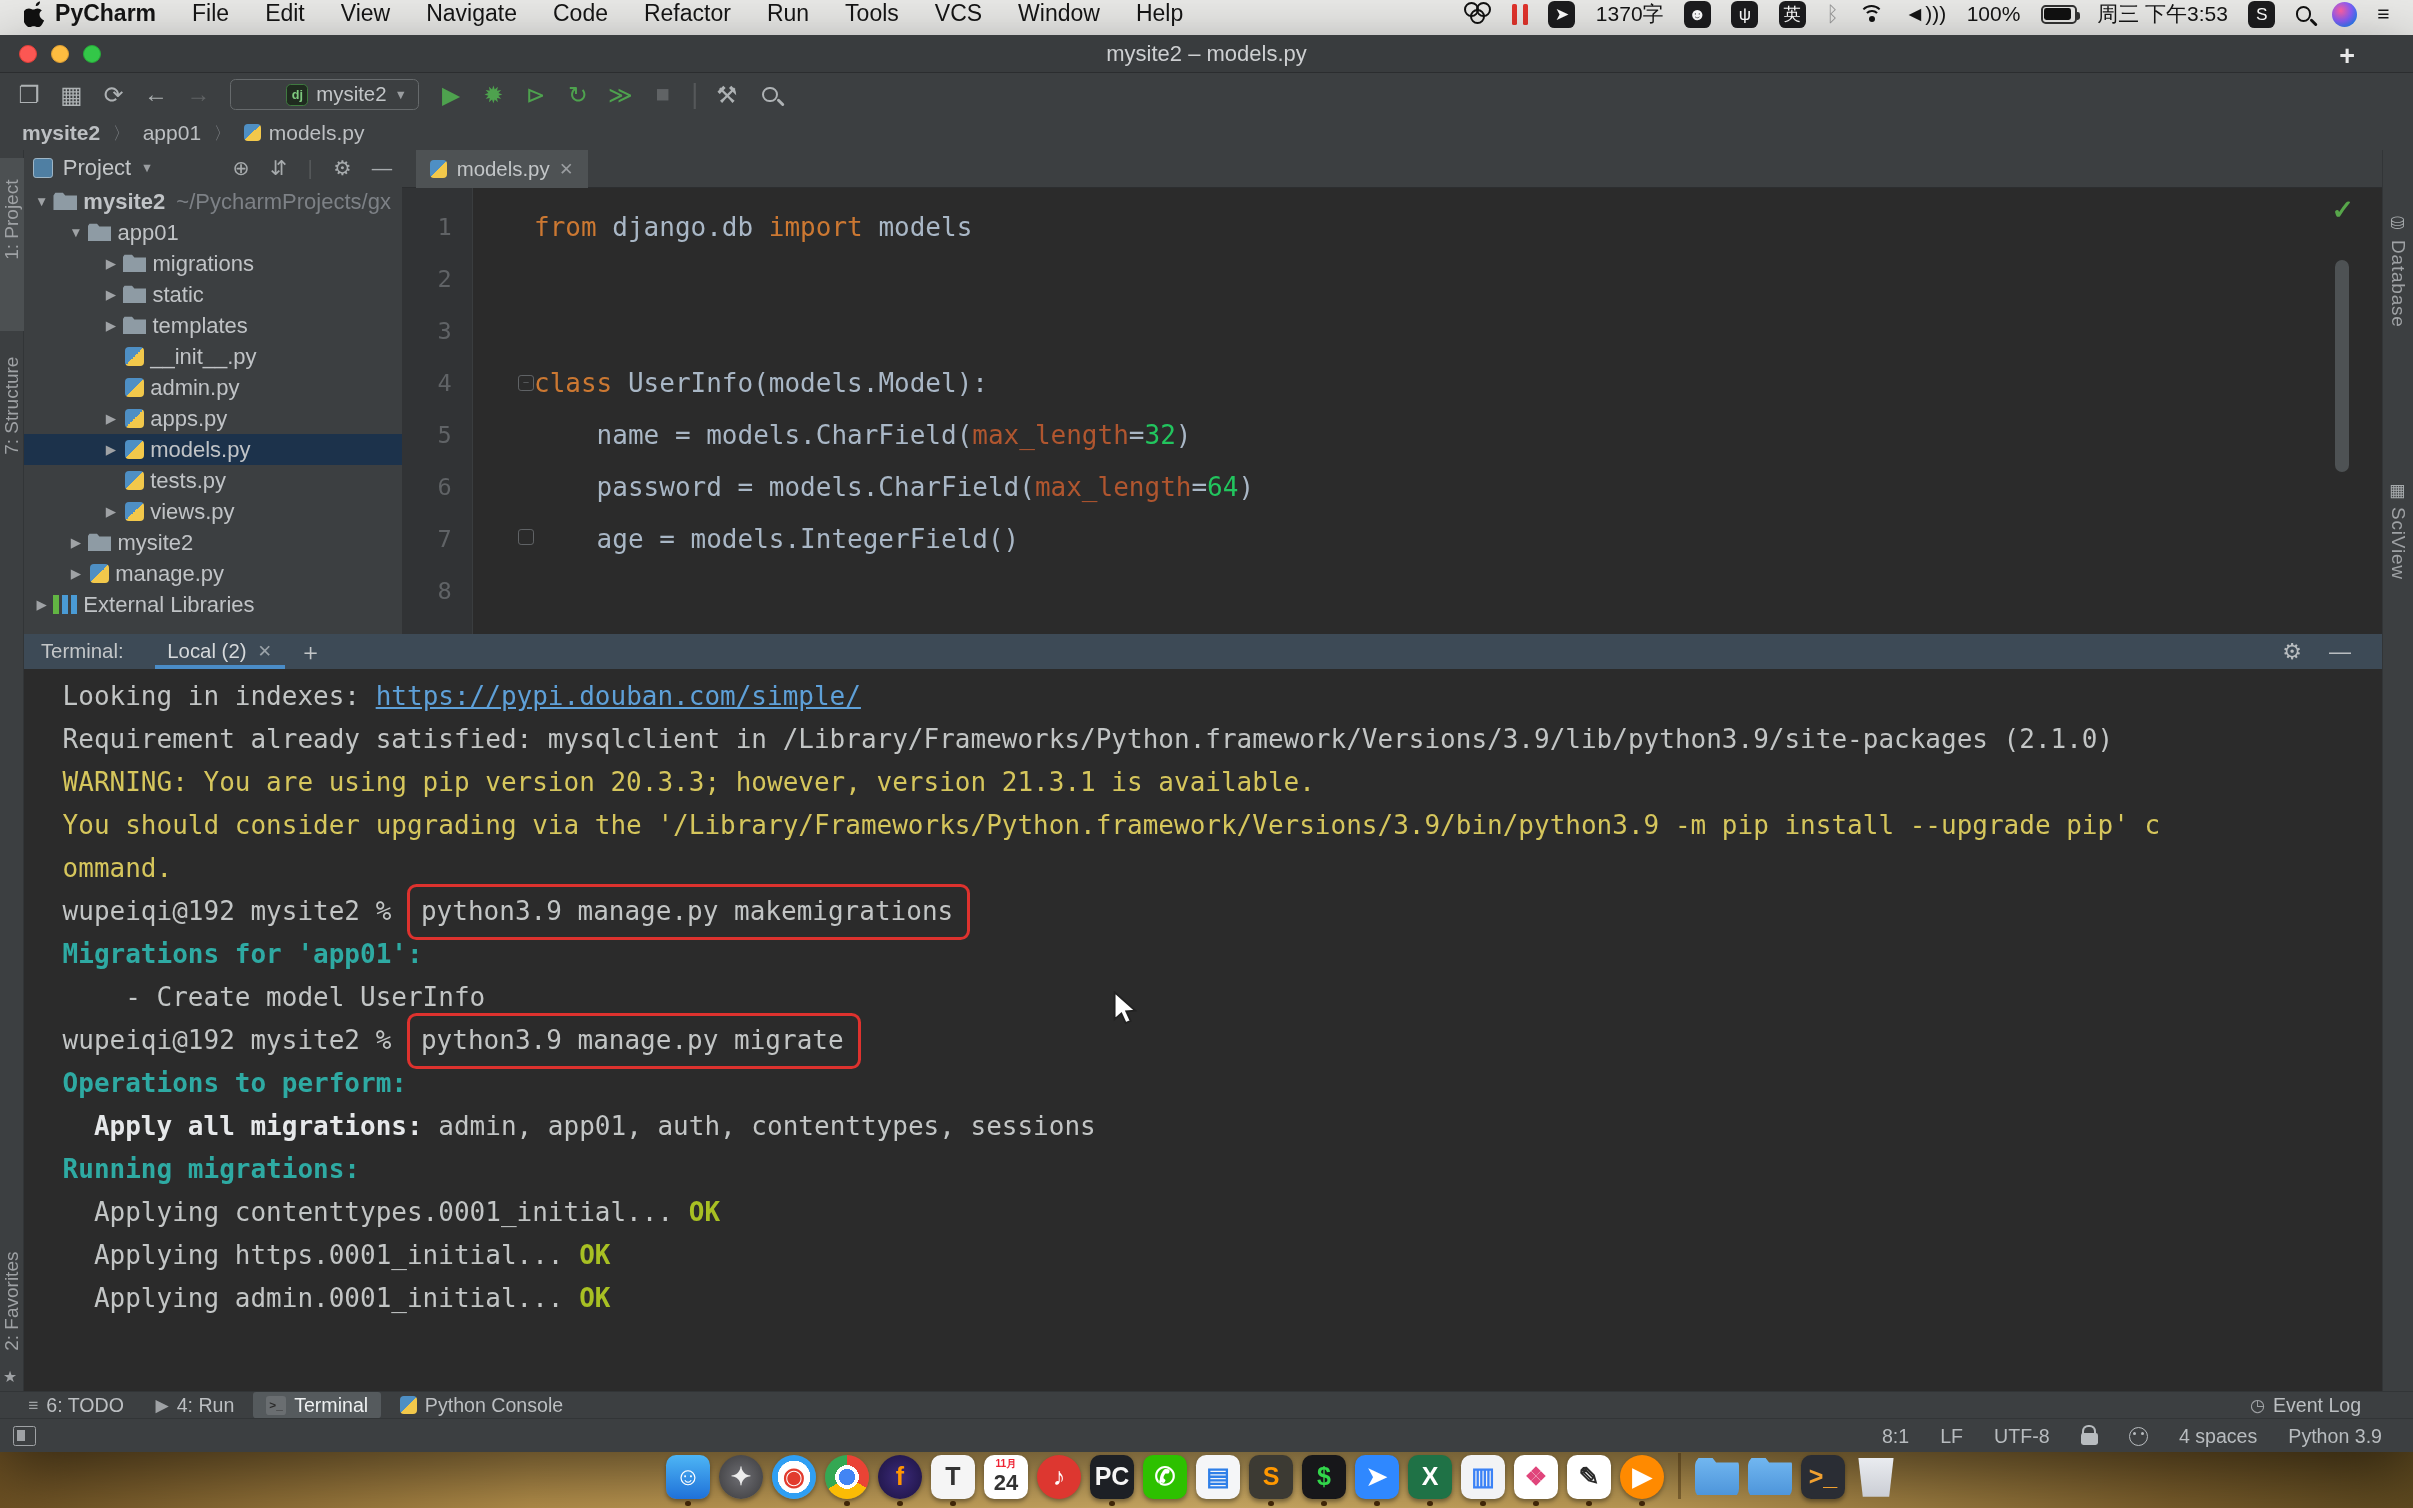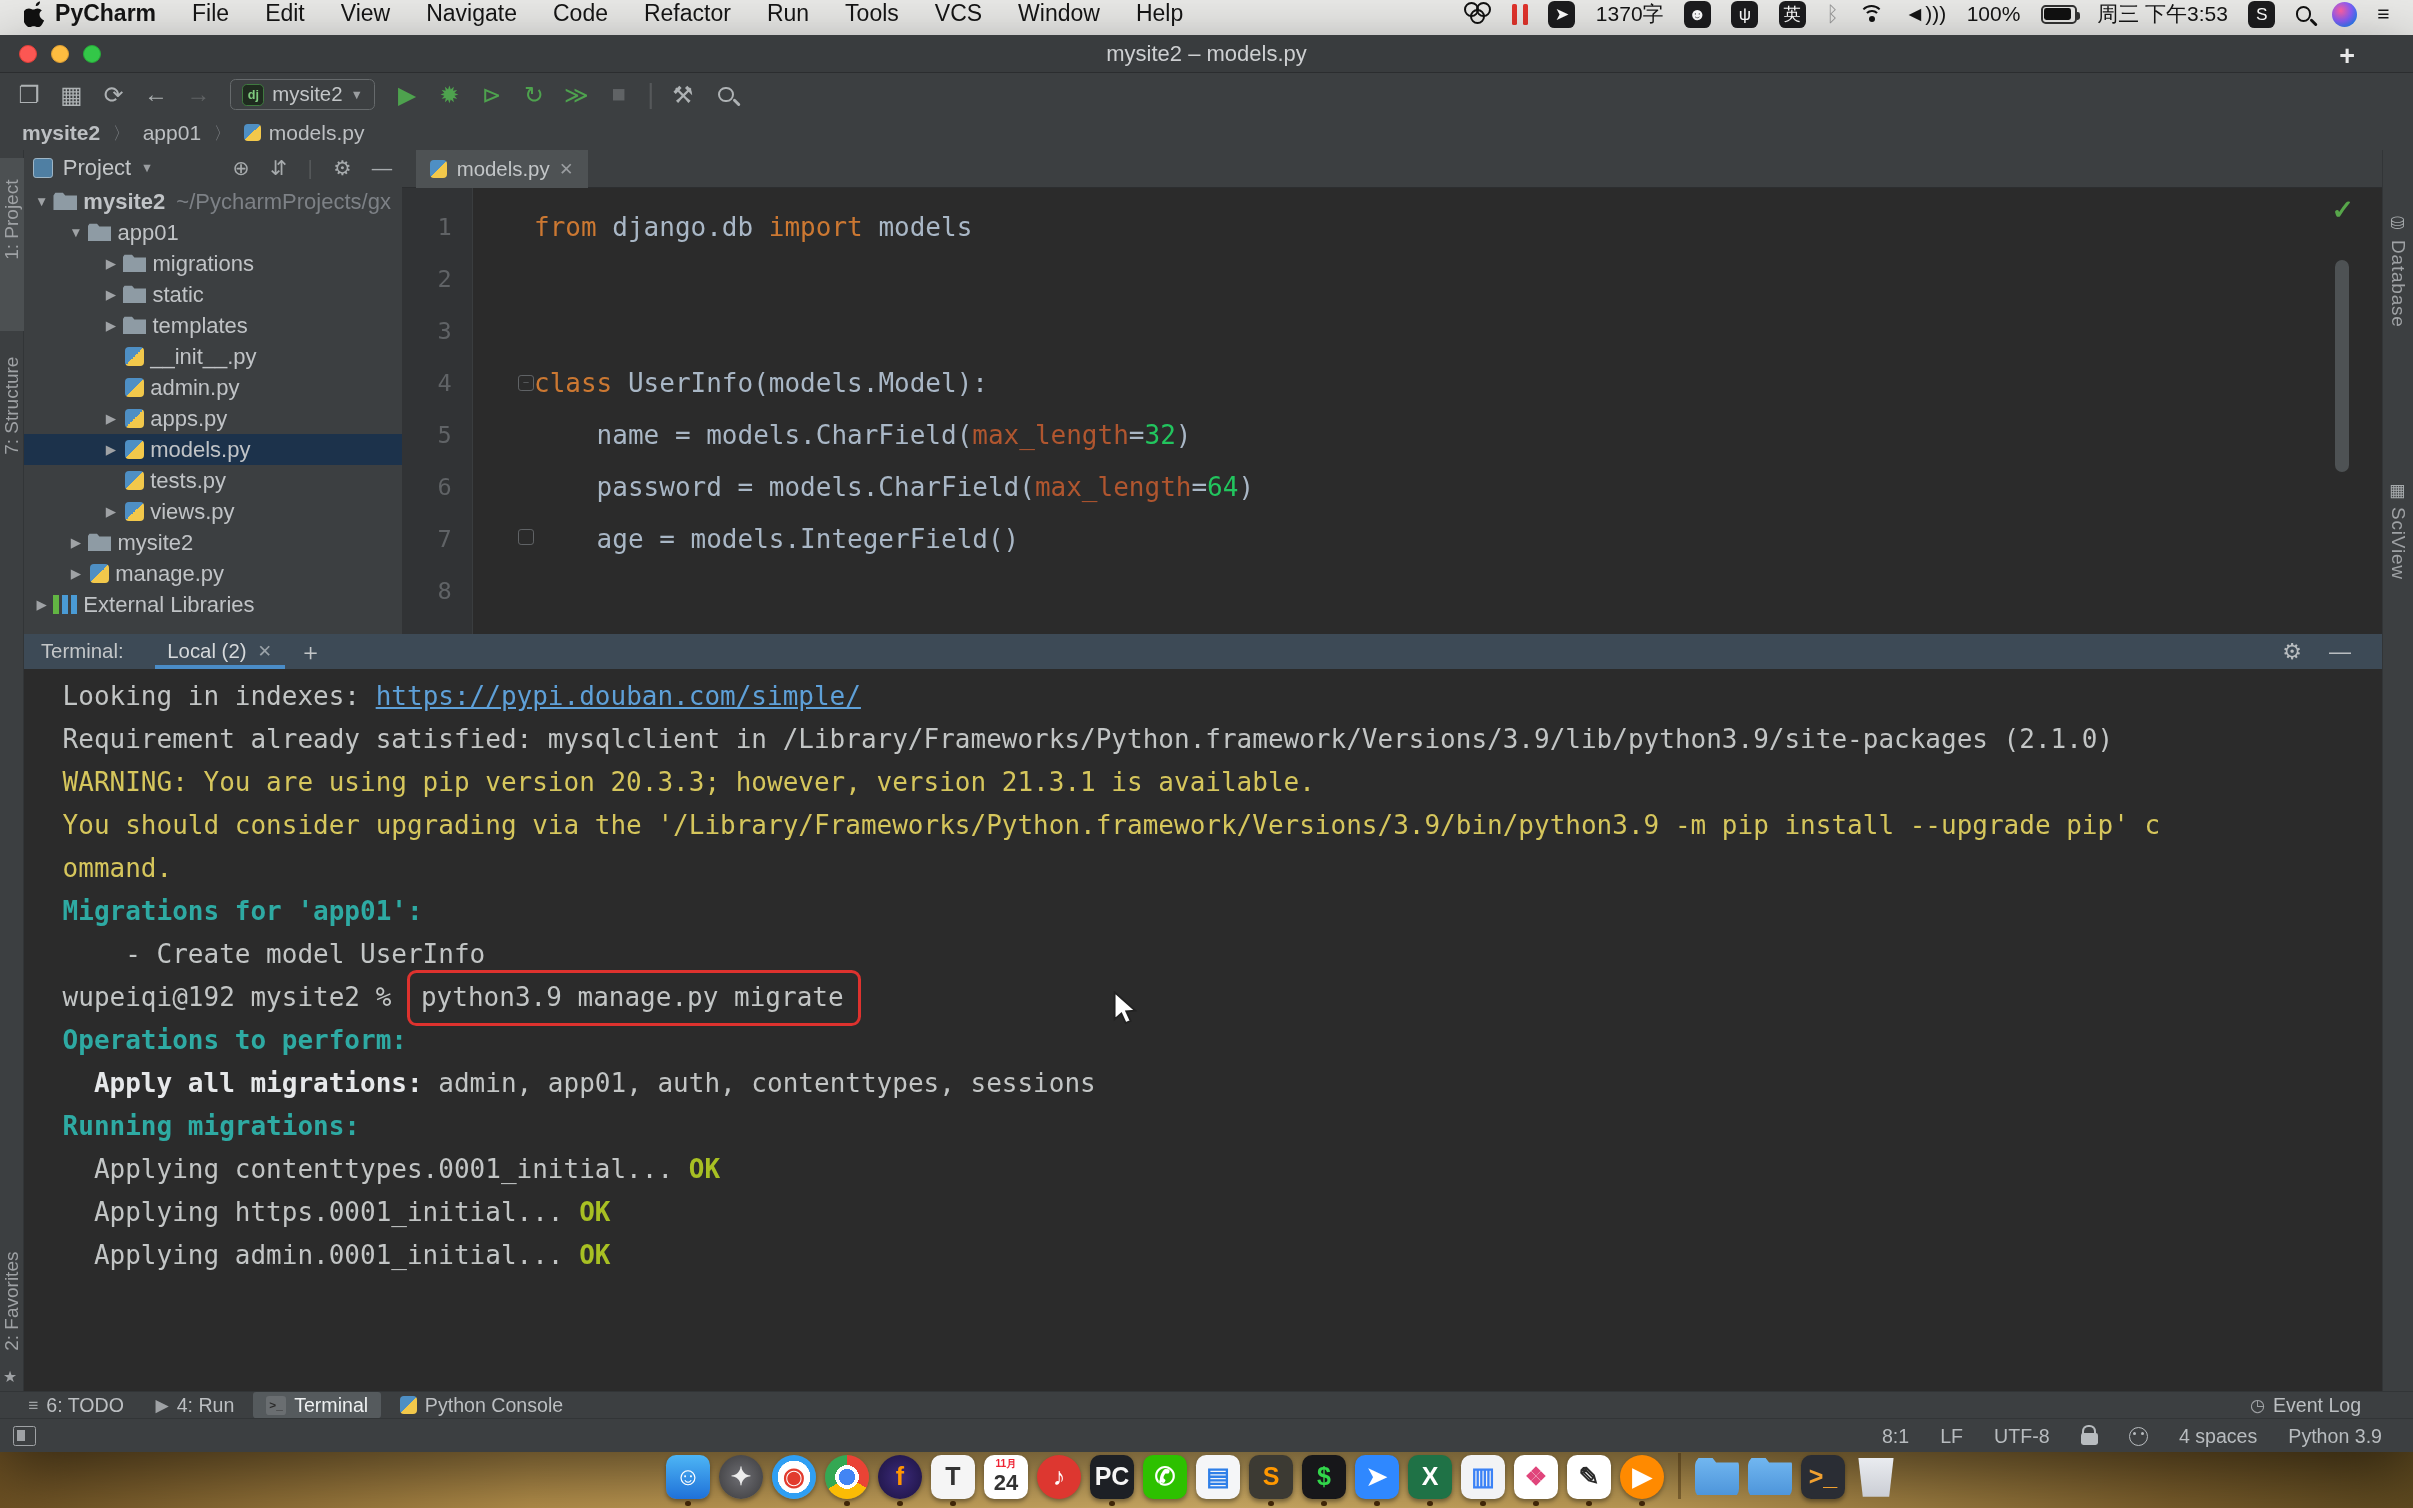--- a/index.html
+++ b/index.html
@@ -53,21 +53,21 @@
   #win-plus { position:absolute; right:58px; top:6.3px; color:#e8e8e8; font-size:27px; font-weight:bold; }
 
   #toolbar { position:absolute; left:0; top:39px; width:100%; height:41px; display:flex; align-items:center;
     padding-left:11px; gap:6.3px; }
   .tb-ic { min-width:36px; height:36px; display:flex; align-items:center; justify-content:center;
     color:#aeb2b4; font-size:23.6px; }
   .tb-ic.green{color:#4ea24e;} .tb-ic.dim{color:#606365;} .tb-ic.sep{color:#55585a; font-size:27px; min-width:15.7px;}
   #run-config { height:31px; border:0.8px solid #666a6c; border-radius:5.5px; display:flex; align-items:center;
     gap:7.9px; padding:0 11px; margin:0 7.9px; color:#c3c6c8; font-size:20.4px; }
   #run-config .dj { width:22px; height:22px; background:#1f2b1f; border:0.8px solid #3f7a3f; border-radius:4.7px;
-    color:#7ec97e; font-size:12.6px; font-weight:bold; display:flex; align-items:center; justify-content:center; }
+    color:#7ec97e; font-size:12.6px; font-weight:bold; display:flex; align-items:center; justify-content:center;margin-left:44px; }
   #run-config .chev { font-size:12.6px; color:#9a9da0; }
   .cssmag.light { border-color:#aeb2b4; } .cssmag.light::after{ background:#aeb2b4; }
 
   #breadcrumbs { position:absolute; left:0; top:80px; width:100%; height:35px; display:flex; align-items:center;
     padding-left:22px; gap:12.6px; color:#bcbfc2; font-size:21px; }
   #breadcrumbs .sep { color:#7a7e81; font-size:17.3px; }
   #breadcrumbs .crumb { display:flex; align-items:center; gap:7.9px; }
   #breadcrumbs .crumb.b { font-weight:bold; }
   .pyico { width:17.3px; height:17.3px; border-radius:3.9px;
     background:linear-gradient(135deg,#4e8fc4 0 50%, #f2c84b 50% 100%); display:inline-block; }
@@ -448,20 +448,21 @@
         <span class="tic">⚙</span>
         <span class="tic">—</span>
       </div>
     </div>
     <div id="term-body">
         <div class="tl"><span class="c-p">Looking in indexes: </span><span class="c-l">https://pypi.douban.com/simple/</span></div>
         <div class="tl"><span class="c-p">Requirement already satisfied: mysqlclient in /Library/Frameworks/Python.framework/Versions/3.9/lib/python3.9/site-packages (2.1.0)</span></div>
         <div class="tl"><span class="c-y">WARNING: You are using pip version 20.3.3; however, version 21.3.1 is available.</span></div>
         <div class="tl"><span class="c-y">You should consider upgrading via the '/Library/Frameworks/Python.framework/Versions/3.9/bin/python3.9 -m pip install --upgrade pip' c</span></div>
         <div class="tl"><span class="c-y">ommand.</span></div>
+        <div class="tl"><span class="c-p">wupeiqi@192 mysite2 % </span><span class="c-p boxed">python3.9 manage.py makemigrations</span></div>
         <div class="tl"><span class="c-t">Migrations for 'app01':</span></div>
         <div class="tl"><span class="c-p">    - Create model UserInfo</span></div>
         <div class="tl"><span class="c-p">wupeiqi@192 mysite2 % </span><span class="c-p boxed">python3.9 manage.py migrate</span></div>
         <div class="tl"><span class="c-t">Operations to perform:</span></div>
         <div class="tl"><span class="c-p">  </span><span class="c-b">Apply all migrations:</span><span class="c-p"> admin, app01, auth, contenttypes, sessions</span></div>
         <div class="tl"><span class="c-t">Running migrations:</span></div>
         <div class="tl"><span class="c-p">  Applying contenttypes.0001_initial... </span><span class="c-g">OK</span></div>
         <div class="tl"><span class="c-p">  Applying https.0001_initial... </span><span class="c-g">OK</span></div>
         <div class="tl"><span class="c-p">  Applying admin.0001_initial... </span><span class="c-g">OK</span></div>
       </div>

